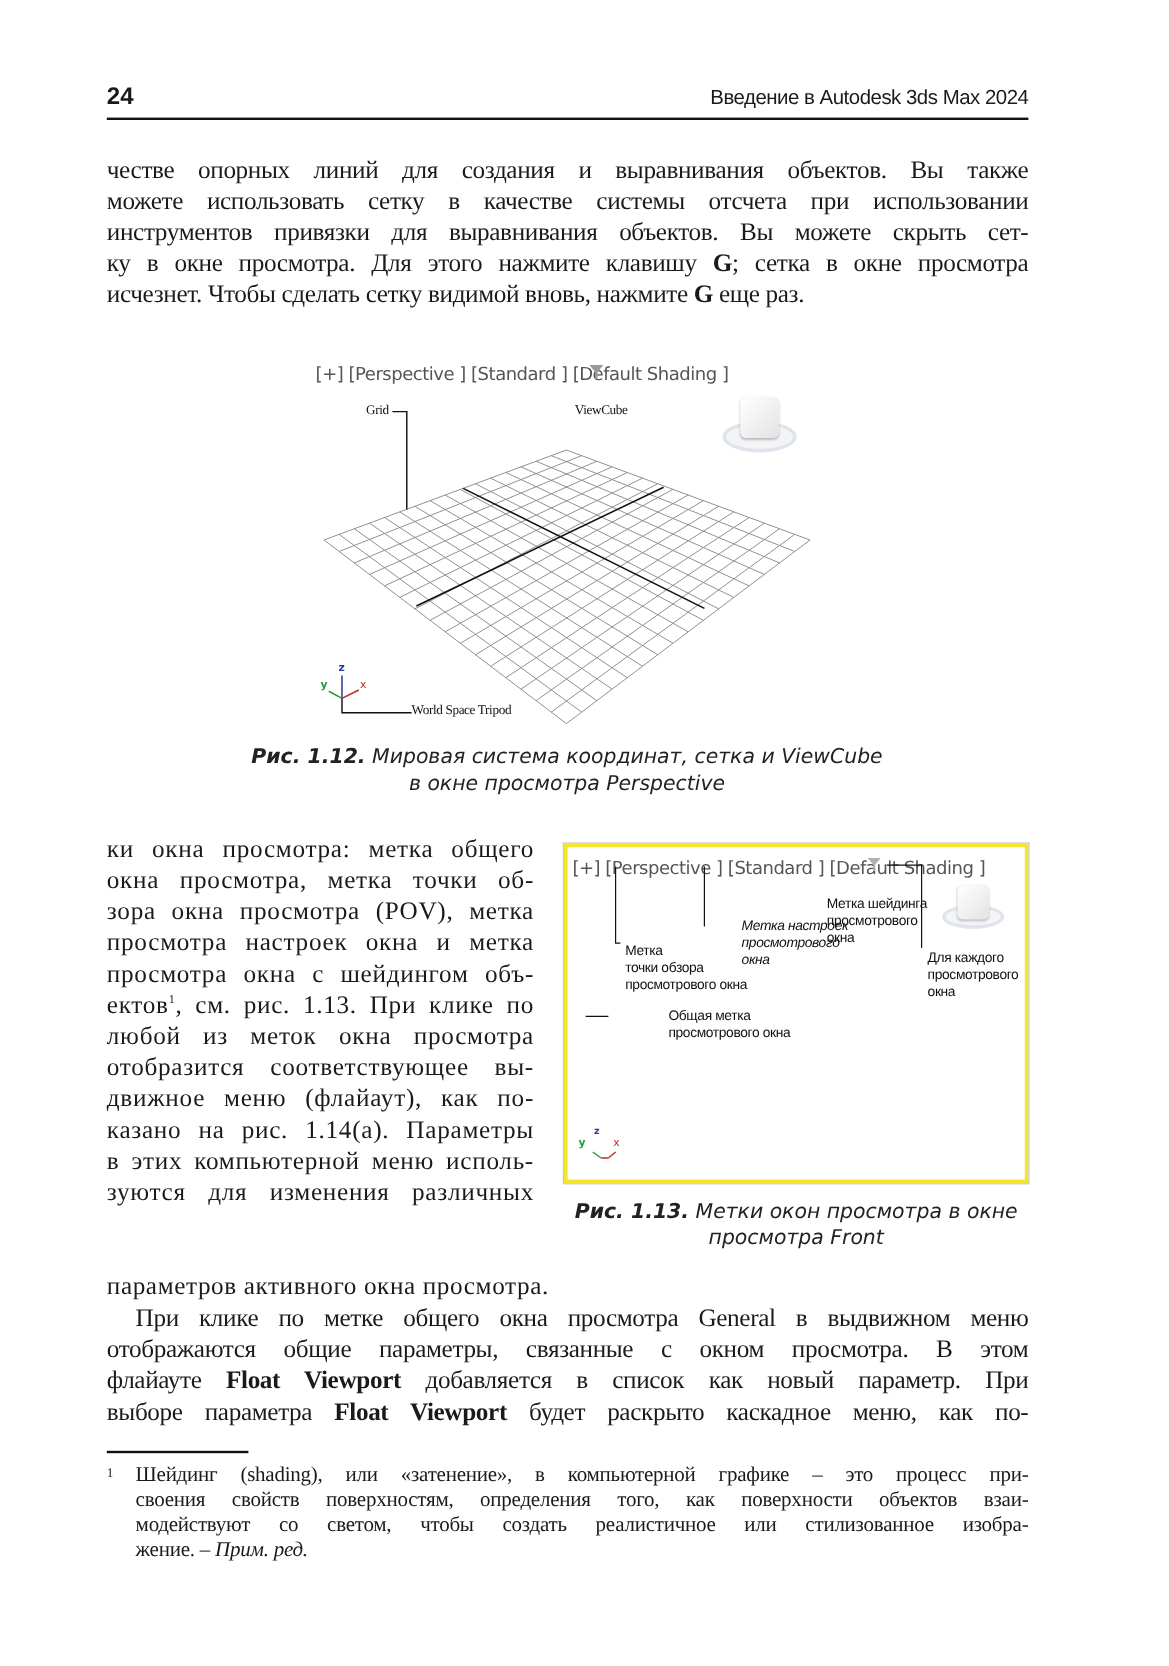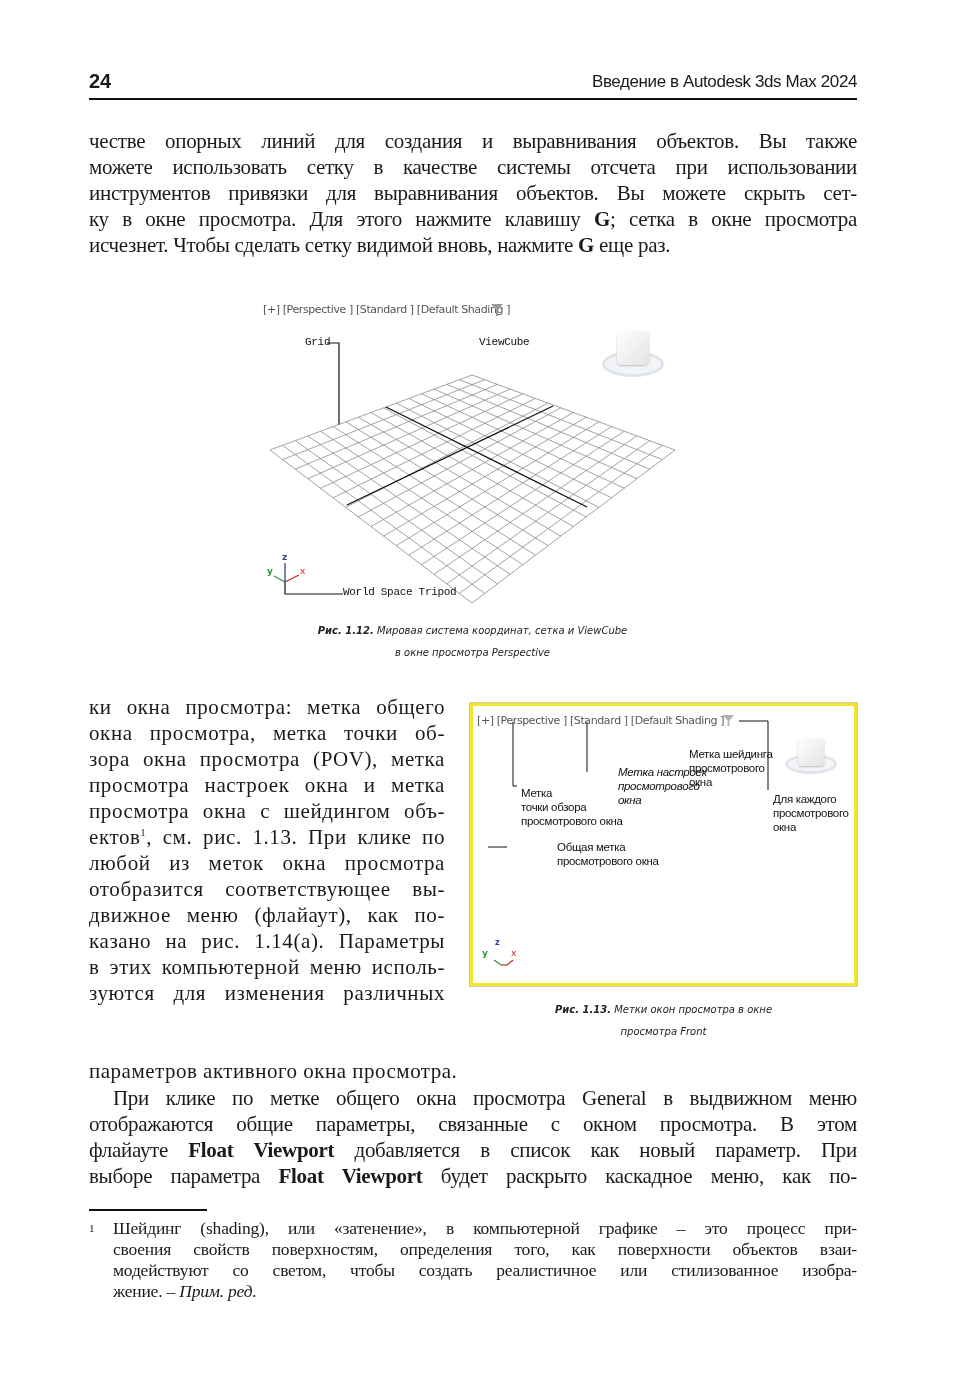--- a/index.html
+++ b/index.html
@@ -7,26 +7,26 @@
   .abs { position: absolute; }
   .hdr-num { left: 89px; top: 70px; font-family: "Liberation Sans Narrow","Liberation Sans", sans-serif; font-weight: bold; font-size: 20px; }
   .hdr-title { right: 117px; top: 72px; font-family: "Liberation Sans", sans-serif; font-size: 17px; letter-spacing: -0.4px; }
   .hdr-rule { left: 89px; top: 98px; width: 768px; height: 2px; background: #111; }
   .para { font-family: "Liberation Serif", serif; font-size: 21px; line-height: 26px; text-align: justify; letter-spacing: -0.3px; }
   .para .line { display: block; text-align: justify; text-align-last: justify; white-space: nowrap; }
   .para .line.last { text-align-last: left; }
   .p1 { left: 89px; top: 128px; width: 768px; }
   .pleft { left: 89px; top: 694px; width: 356px; letter-spacing: 0.6px; }
   .pbottom { left: 89px; top: 1085px; width: 768px; }
-  .fig-caption { font-family: "DejaVu Sans", sans-serif; font-style: italic; font-size: 10px; line-height: 22px; text-align: center; color: #222; }
+  .fig-caption { font-family: "DejaVu Sans", sans-serif; font-style: italic; font-size: 17px; line-height: 22px; text-align: center; color: #222; }
   .fig-caption b { font-weight: bold; }
   .cap1 { left: 200px; top: 620px; width: 545px; }
   .cap2 { left: 470px; top: 999px; width: 387px; }
-  .vp-label { font-family: "DejaVu Sans", sans-serif; font-size: 11px; color: #555; letter-spacing: -0.4px; white-space: nowrap; }
-  .callout { font-family: Liberation Mono, monospace; font-size: 11px; color: #111; white-space: nowrap; letter-spacing: -0.3px; }
+  .vp-label { font-family: "DejaVu Sans", sans-serif; font-size: 15px; color: #555; letter-spacing: -0.4px; white-space: nowrap; }
+  .callout { font-family: Liberation Serif, serif; font-size: 11px; color: #111; white-space: nowrap; letter-spacing: -0.3px; }
   .callout-ru { font-family: "Liberation Sans", sans-serif; font-size: 11.5px; line-height: 14px; color: #111; letter-spacing: -0.3px; }
   .fig2 { left: 470px; top: 703px; width: 381px; height: 277px; border: 3px solid #f2e52a; outline: 1px solid #c9c9c9; background: #fff; }
   .fn-rule { left: 89px; top: 1209px; width: 118px; height: 2px; background: #111; }
   .footnote { left: 89px; top: 1218px; width: 768px; font-family: "Liberation Serif", serif; font-size: 17.5px; line-height: 21px; letter-spacing: -0.2px; }
   .fn-mark { position: absolute; left: 0; top: 0; font-size: 11px; }
   .fn-body { margin-left: 24px; }
   .fn-body .line { display: block; white-space: nowrap; text-align: justify; text-align-last: justify; }
   .fn-body .line.last { text-align-last: left; }
   sup { font-size: 10px; line-height: 0; }
 </style>

